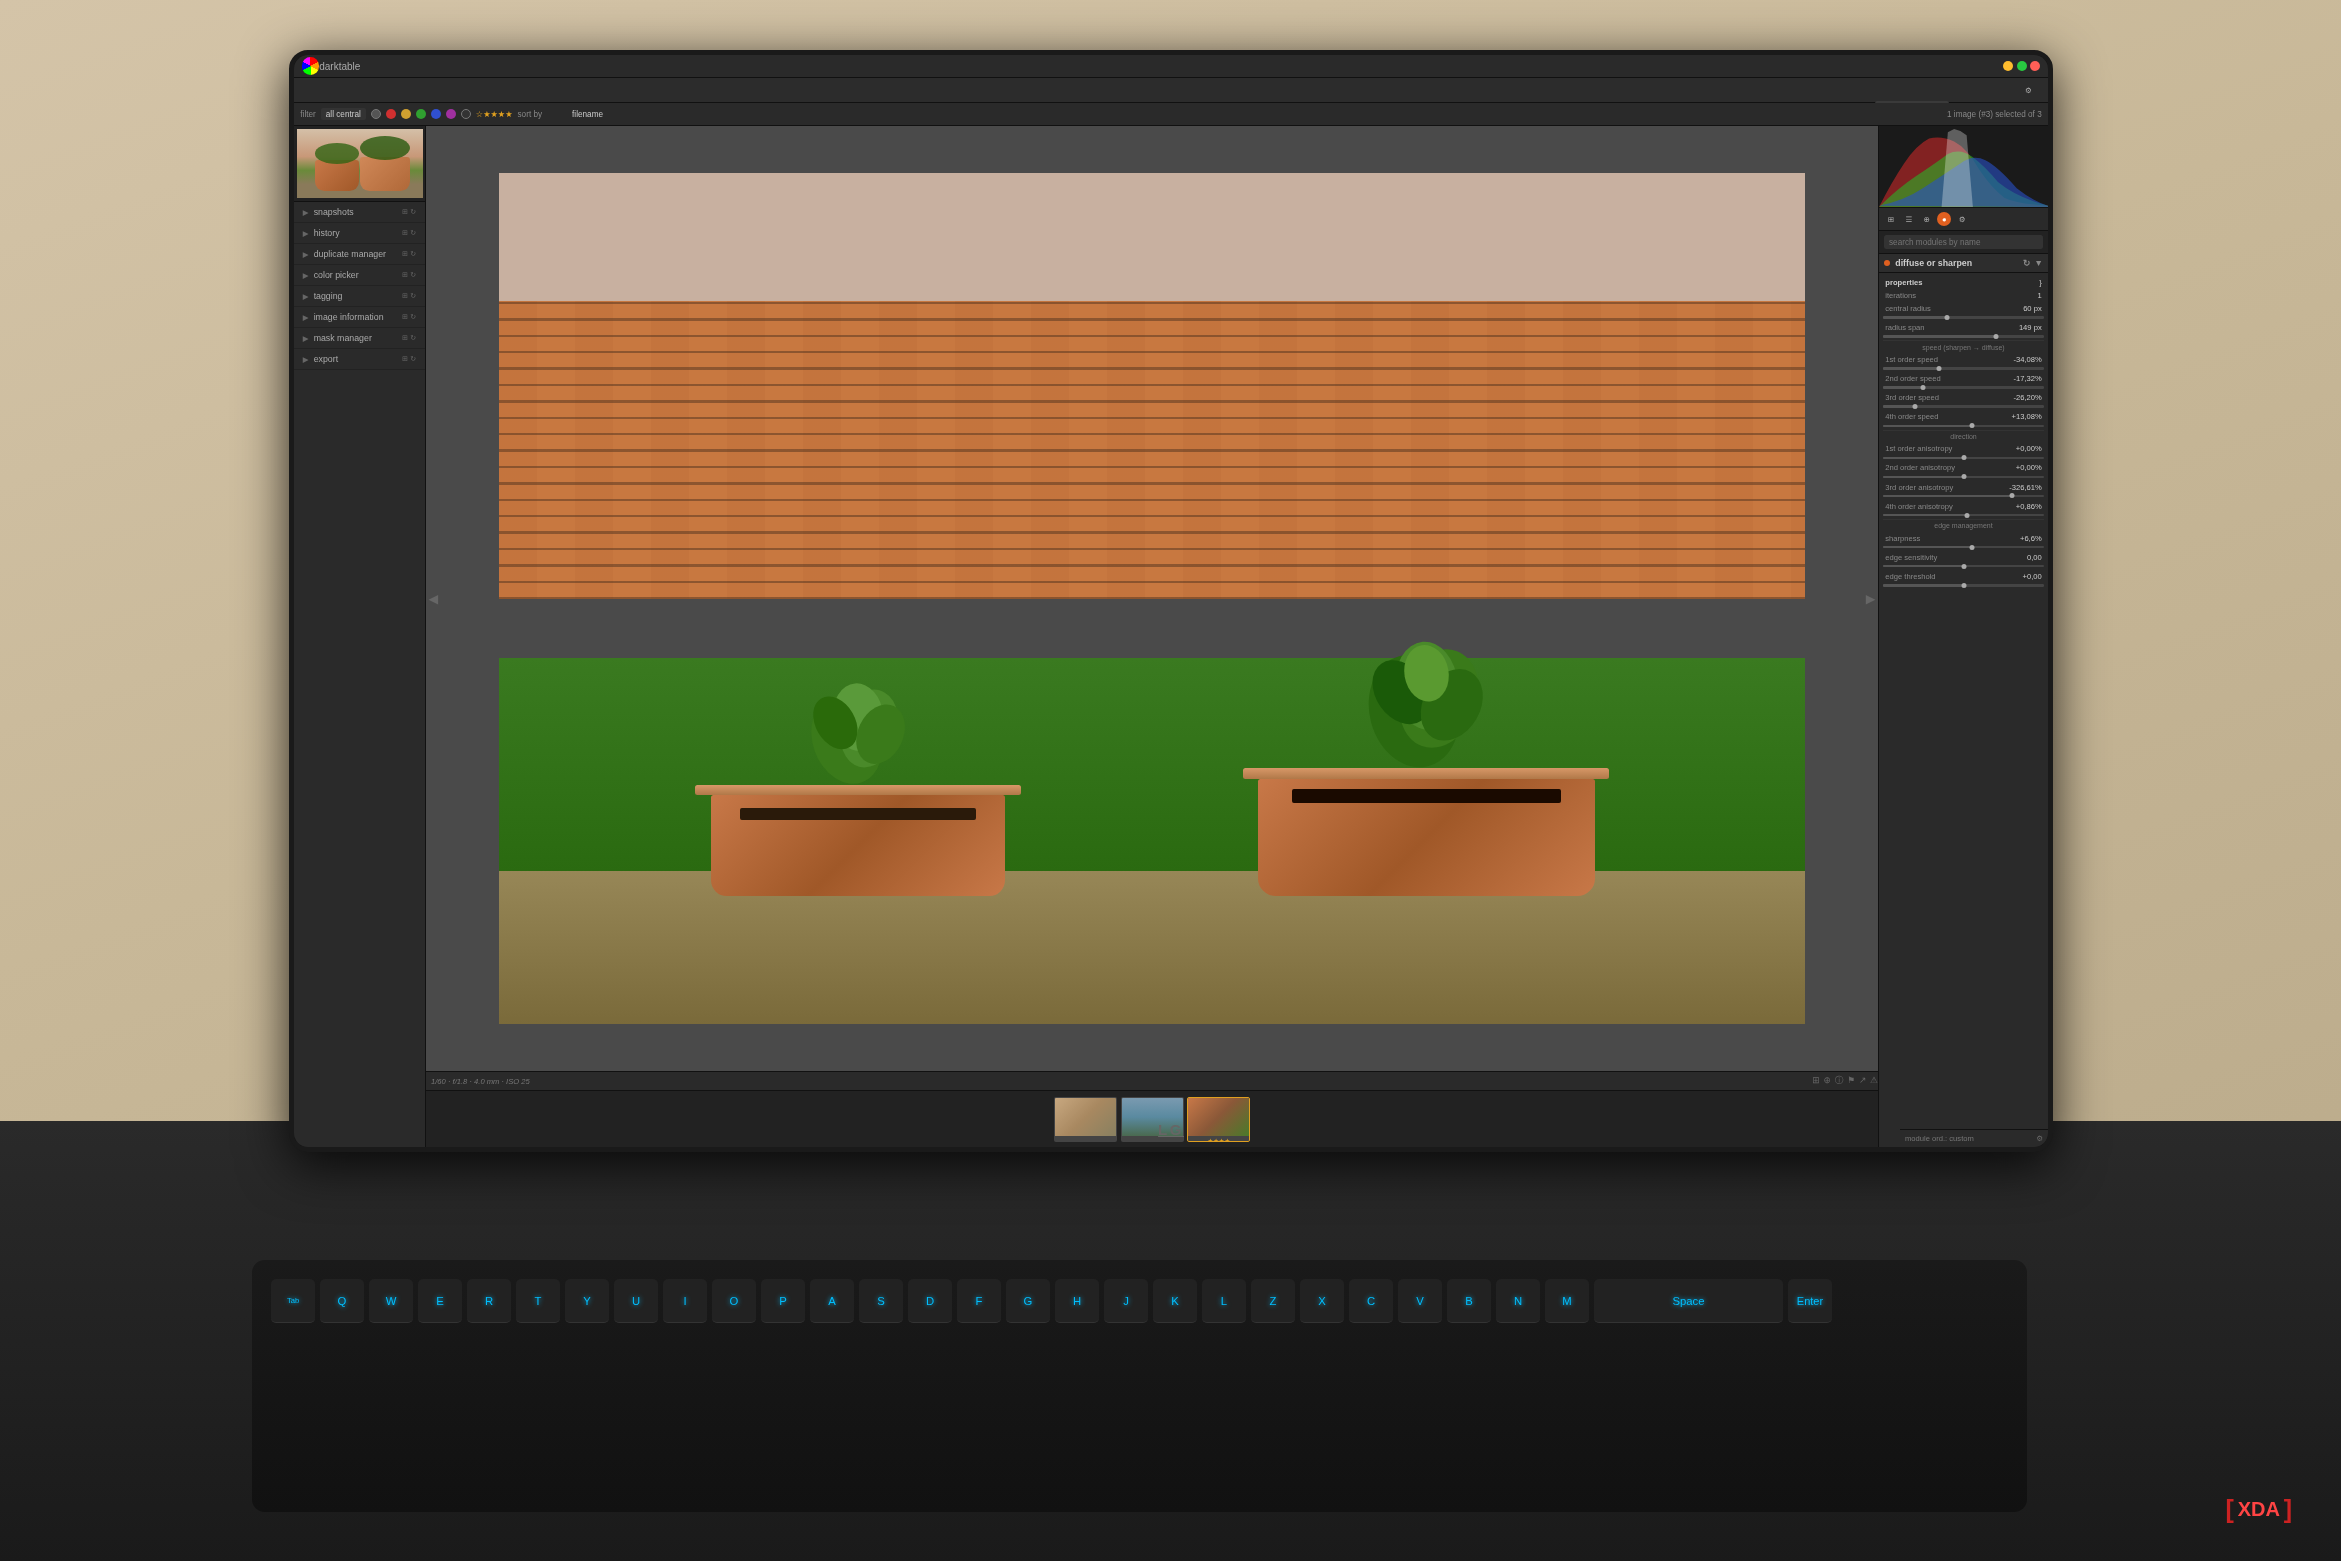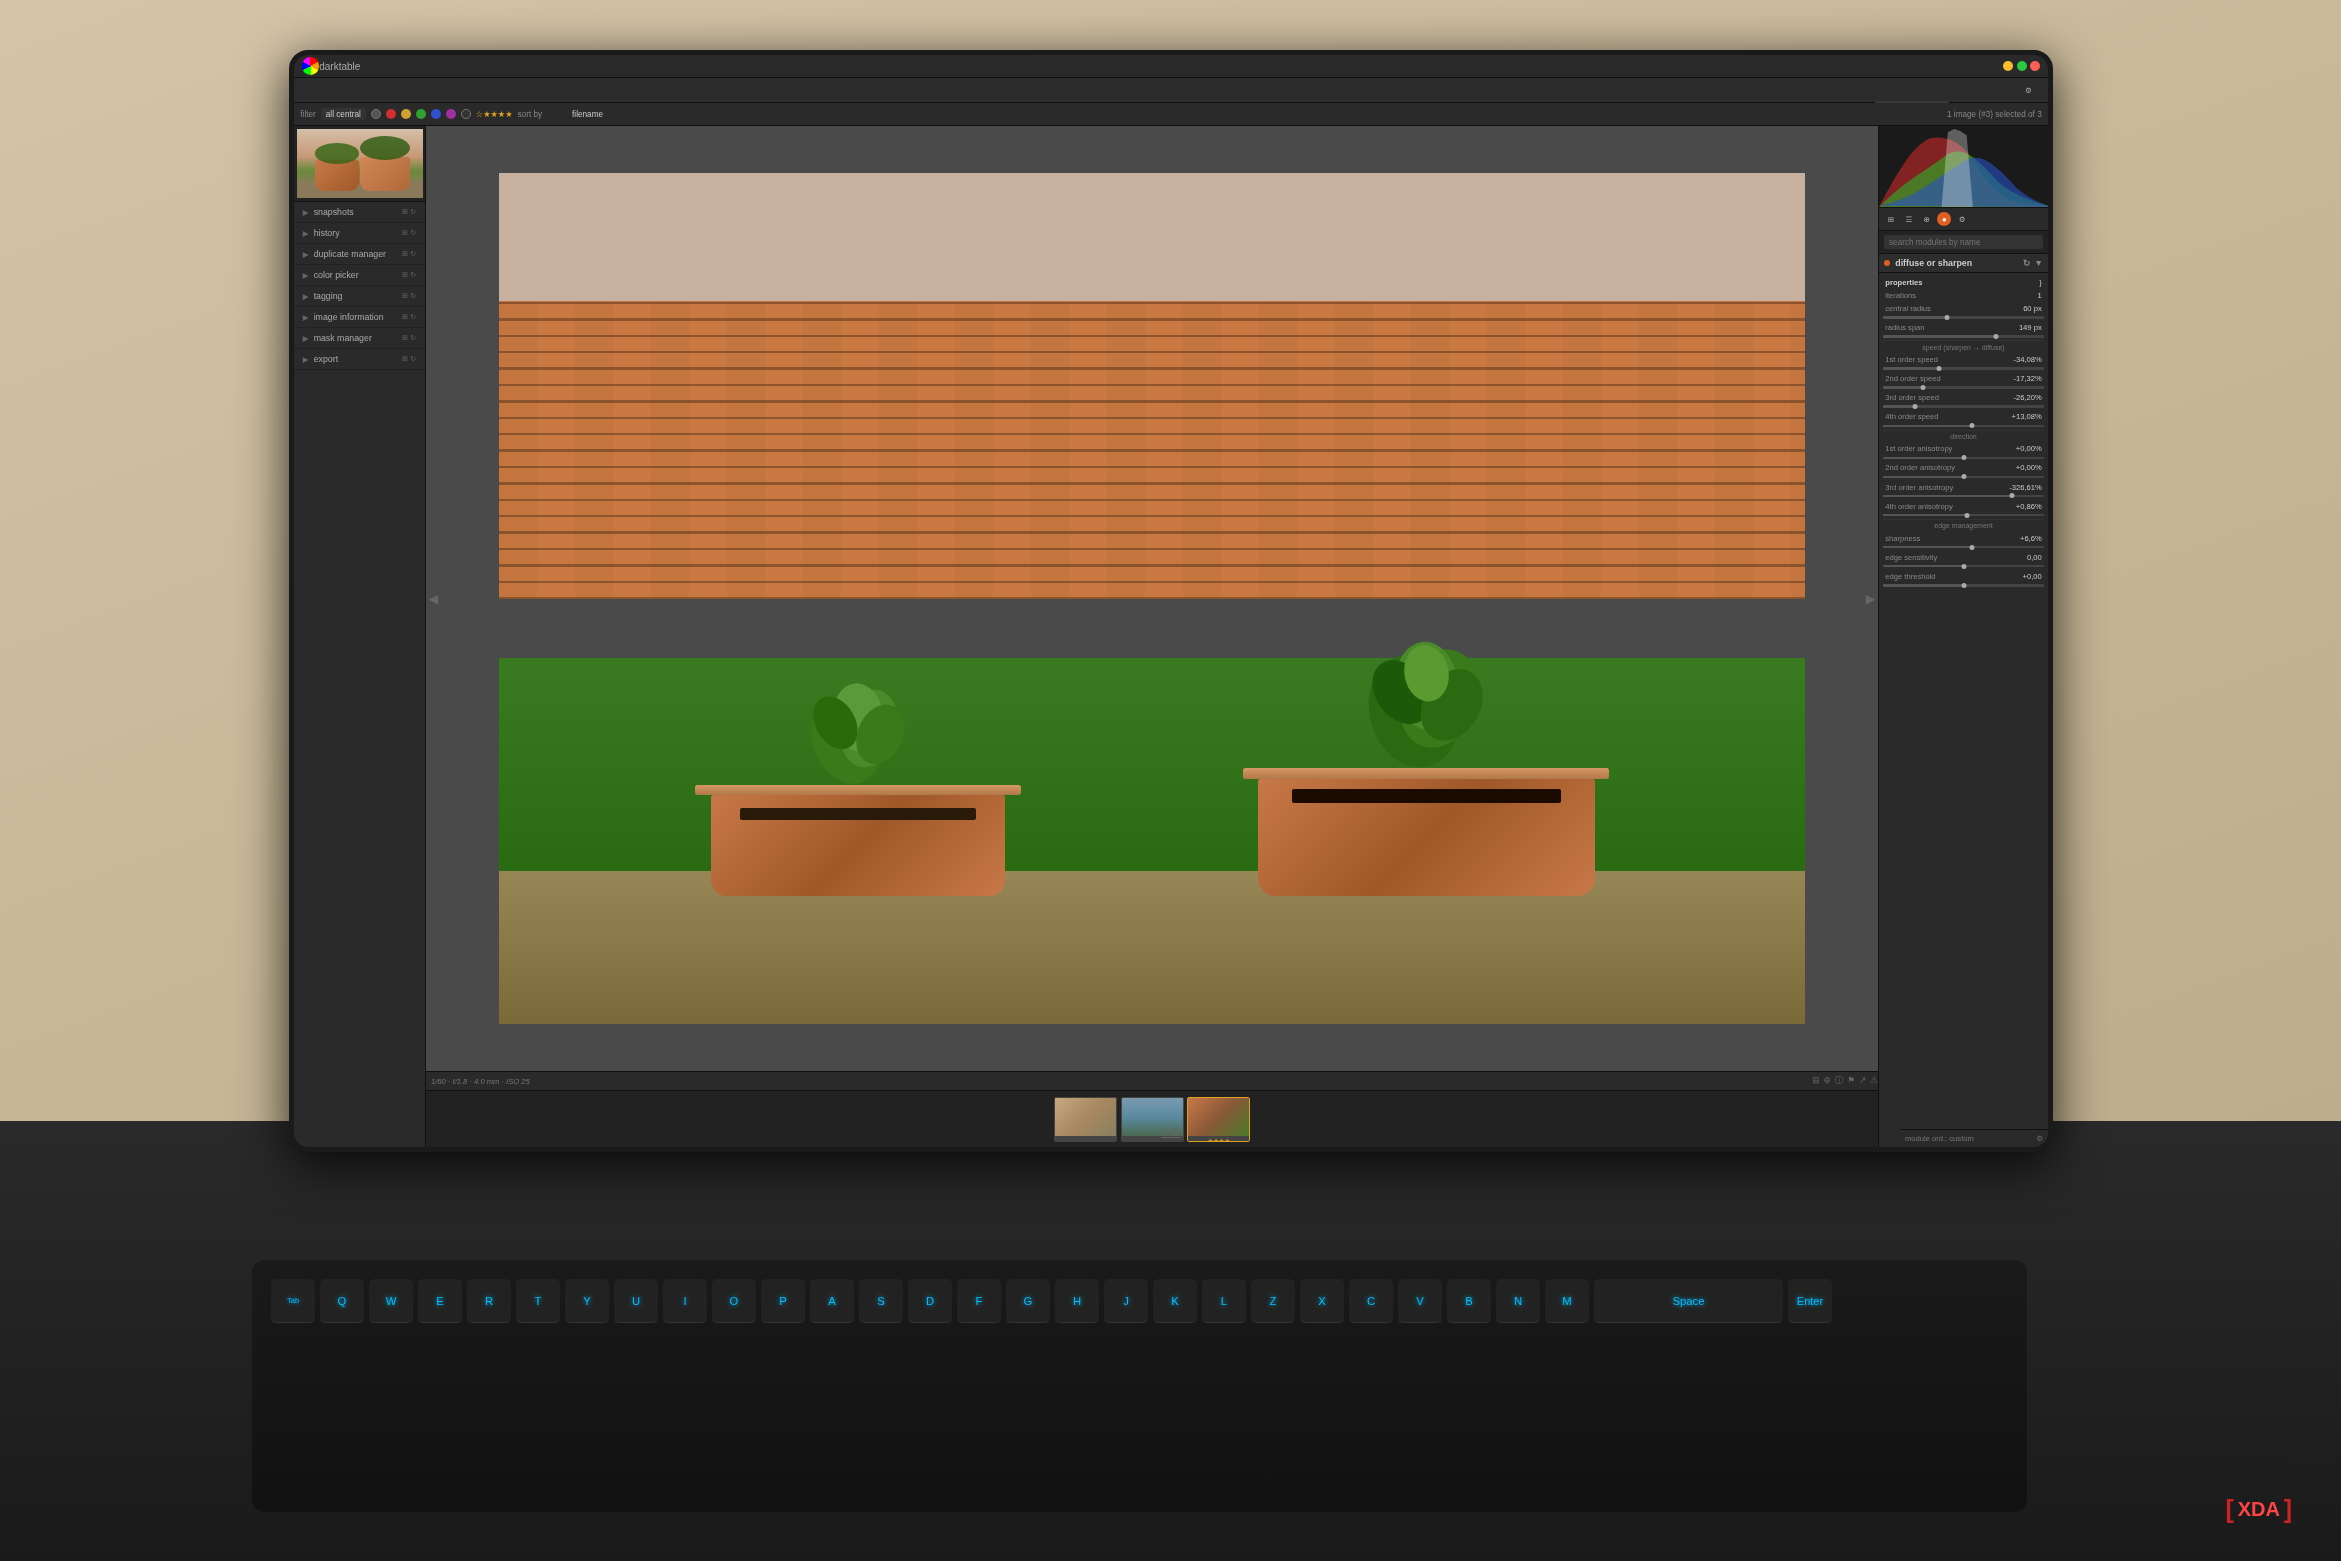--- a/index.html
+++ b/index.html
@@ -101,21 +101,21 @@
       display: flex;
       flex-direction: column;
     }
 
     .monitor-brand {
       position: absolute;
       bottom: 9.4px;
       left: 50%;
       transform: translateX(-50%);
       color: #666;
-      font-size: 11px;
+      font-size: 15px;
       font-weight: bold;
       letter-spacing: 2.5px;
       text-decoration: underline;
     }
 
     
     .darktable-app {
       width: 100%;
       height: 100%;
       background: #1a1a1a;

